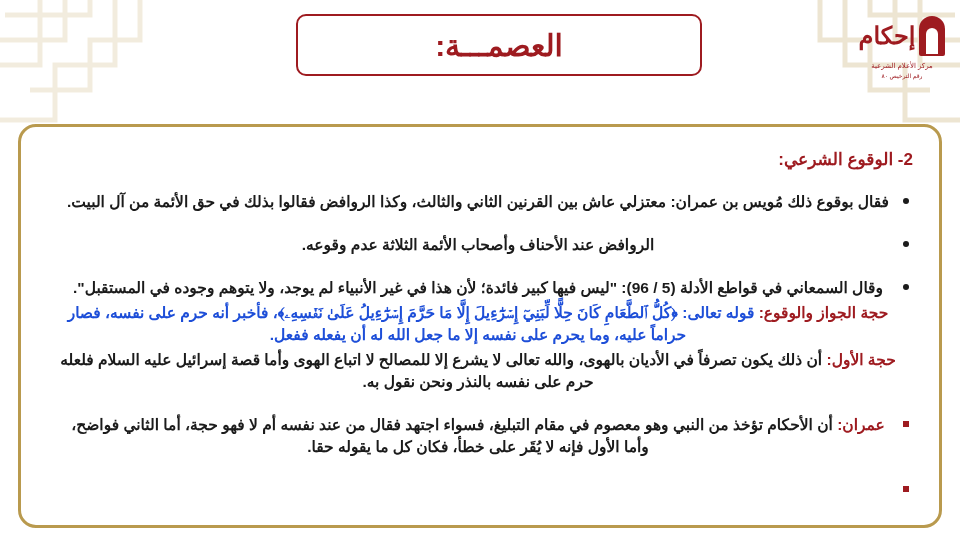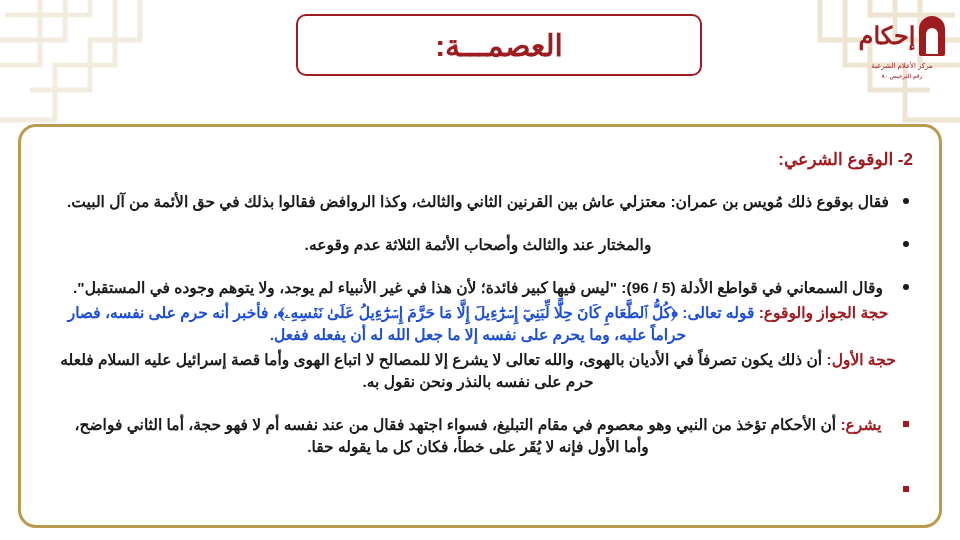--- a/index.html
+++ b/index.html
@@ -224,39 +224,39 @@
 
   <div class="section-heading">2- الوقوع الشرعي:</div>
 
   <ul class="bullets">
     <li>
       <span class="dot"></span>
       <span>فقال بوقوع ذلك مُويس بن عمران: معتزلي عاش بين القرنين الثاني والثالث، وكذا الروافض فقالوا بذلك في حق الأئمة من آل البيت.</span>
     </li>
     <li>
       <span class="dot"></span>
-      <span>والمختار عند والثالث وأصحاب الأئمة الثلاثة عدم وقوعه.</span>
+      <span>الروافض عند الأحناف وأصحاب الأئمة الثلاثة عدم وقوعه.</span>
     </li>
     <li>
       <span class="dot"></span>
       <span>وقال السمعاني في قواطع الأدلة (5 / 96): "ليس فيها كبير فائدة؛ لأن هذا في غير الأنبياء لم يوجد، ولا يتوهم وجوده في المستقبل".</span>
     </li>
   </ul>
 
   <div class="para">
     <span class="lead">حجة الجواز والوقوع:</span><span class="ayah"> قوله تعالى: ﴿كُلُّ ٱلطَّعَامِ كَانَ حِلًّا لِّبَنِيٓ إِسۡرَٰٓءِيلَ إِلَّا مَا حَرَّمَ إِسۡرَٰٓءِيلُ عَلَىٰ نَفۡسِهِۦ﴾، فأخبر أنه حرم على نفسه، فصار حراماً عليه، وما يحرم على نفسه إلا ما جعل الله له أن يفعله ففعل.</span>
   </div>
 
   <div class="para">
     <span class="lead">حجة الأول:</span><span> أن ذلك يكون تصرفاً في الأديان بالهوى، والله تعالى لا يشرع إلا للمصالح لا اتباع الهوى وأما قصة إسرائيل عليه السلام فلعله حرم على نفسه بالنذر ونحن نقول به.</span>
   </div>
 
   <ul class="bullets">
     <li>
       <span class="sq"></span>
-      <span class="lead">يشرع:</span><span> أن الأحكام تؤخذ من النبي وهو معصوم في مقام التبليغ، فسواء اجتهد فقال من عند نفسه أم لا فهو حجة، أما الثاني فواضح، وأما الأول فإنه لا يُقَر على خطأ، فكان كل ما يقوله حقا.</span>
+      <span class="lead">عمران:</span><span> أن الأحكام تؤخذ من النبي وهو معصوم في مقام التبليغ، فسواء اجتهد فقال من عند نفسه أم لا فهو حجة، أما الثاني فواضح، وأما الأول فإنه لا يُقَر على خطأ، فكان كل ما يقوله حقا.</span>
     </li>
     <li>
       <span class="sq"></span>
     </li>
   </ul>
 
 </div>
 
 </body></html>

